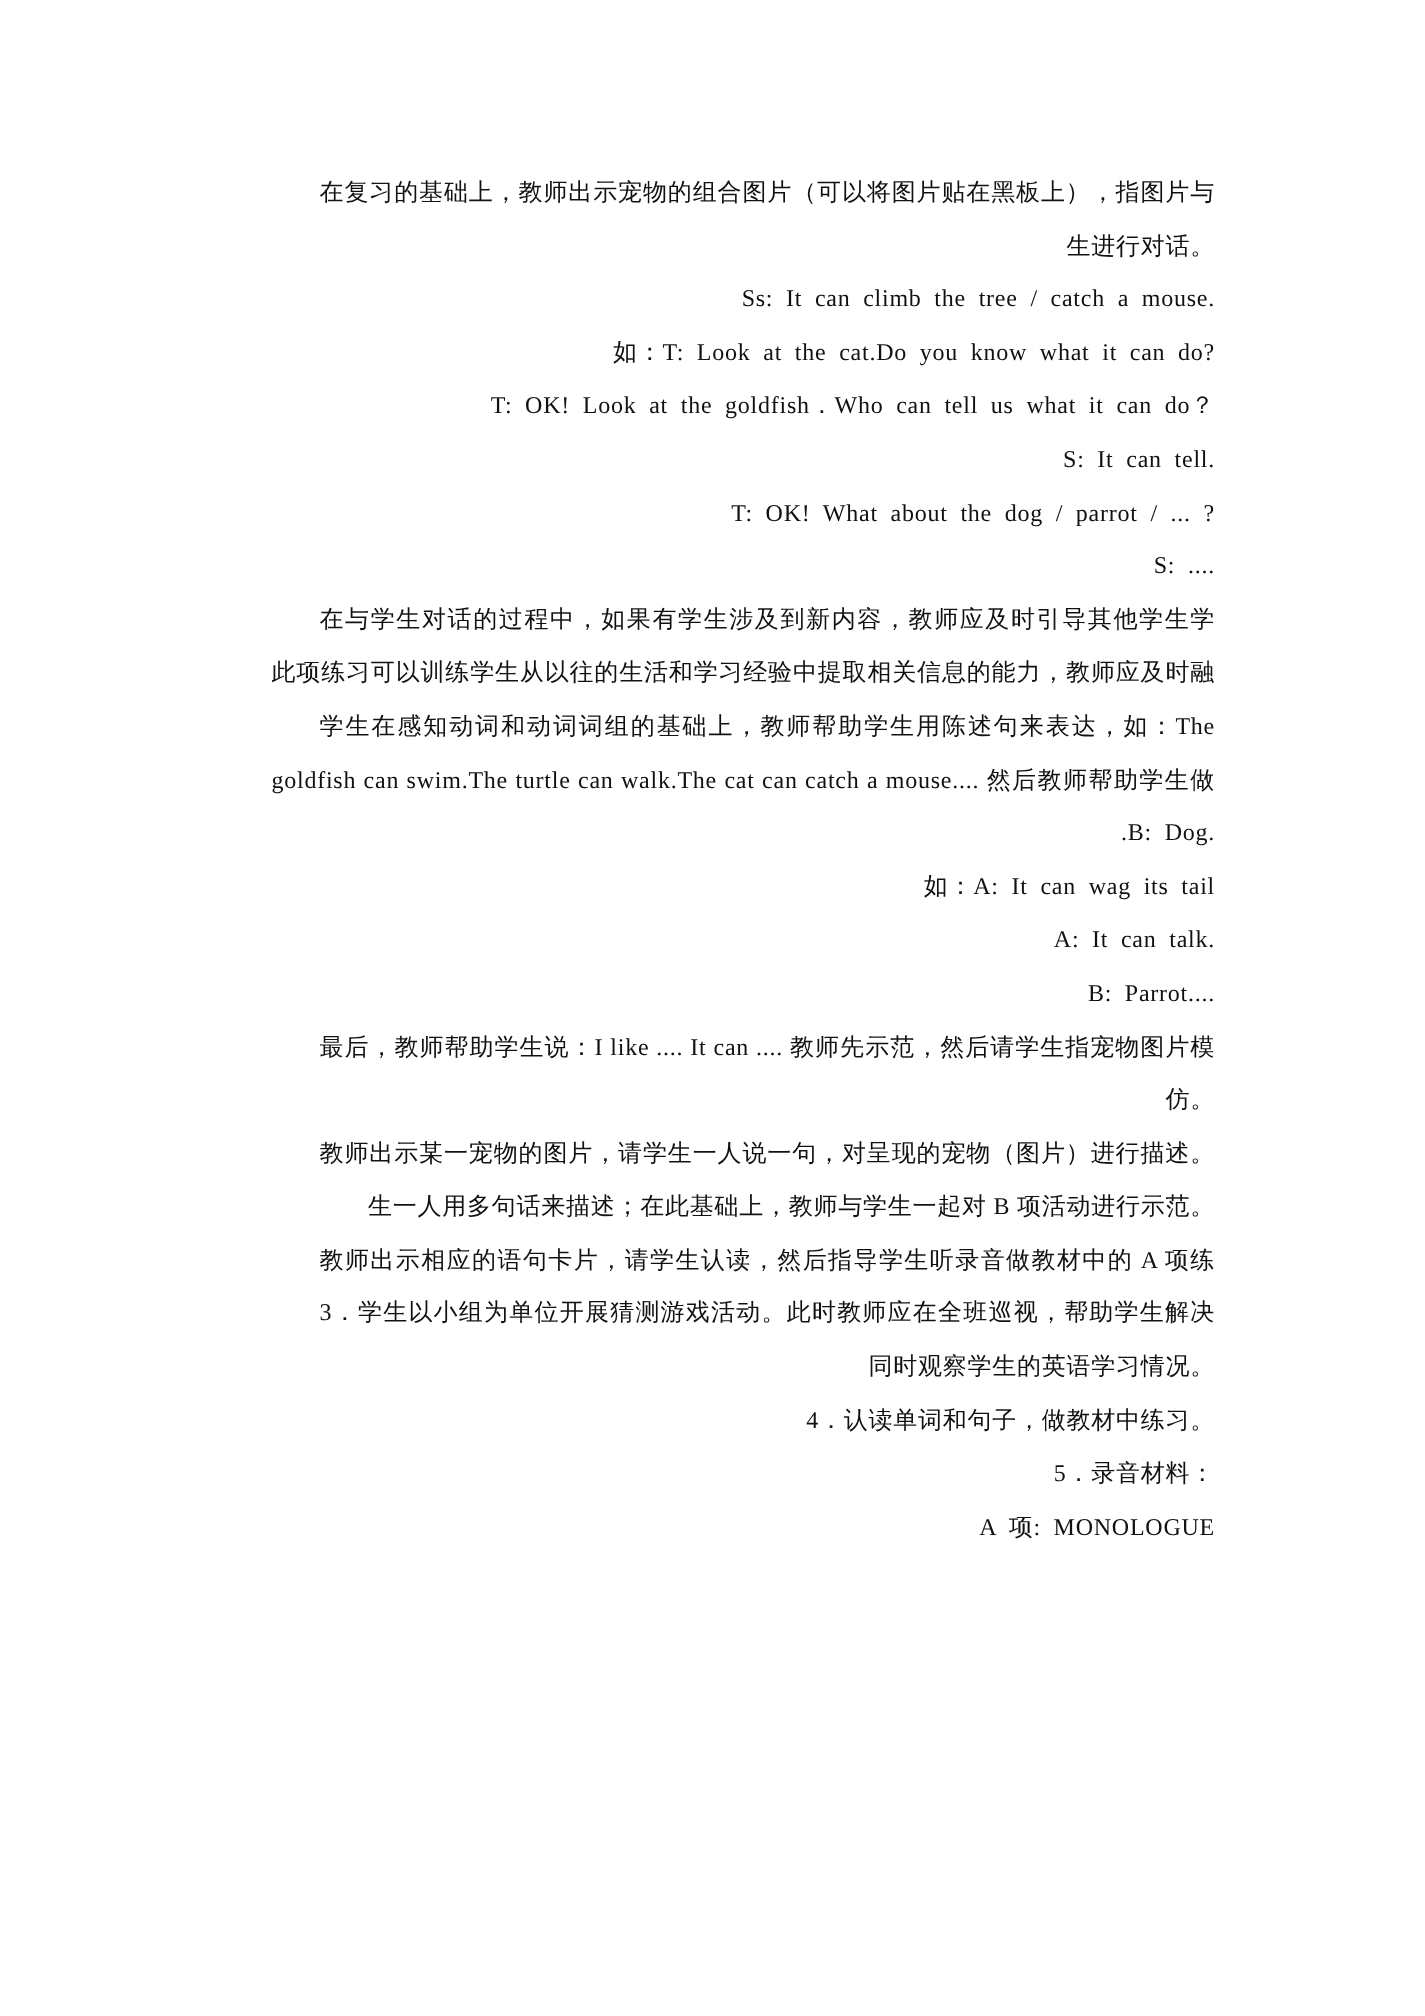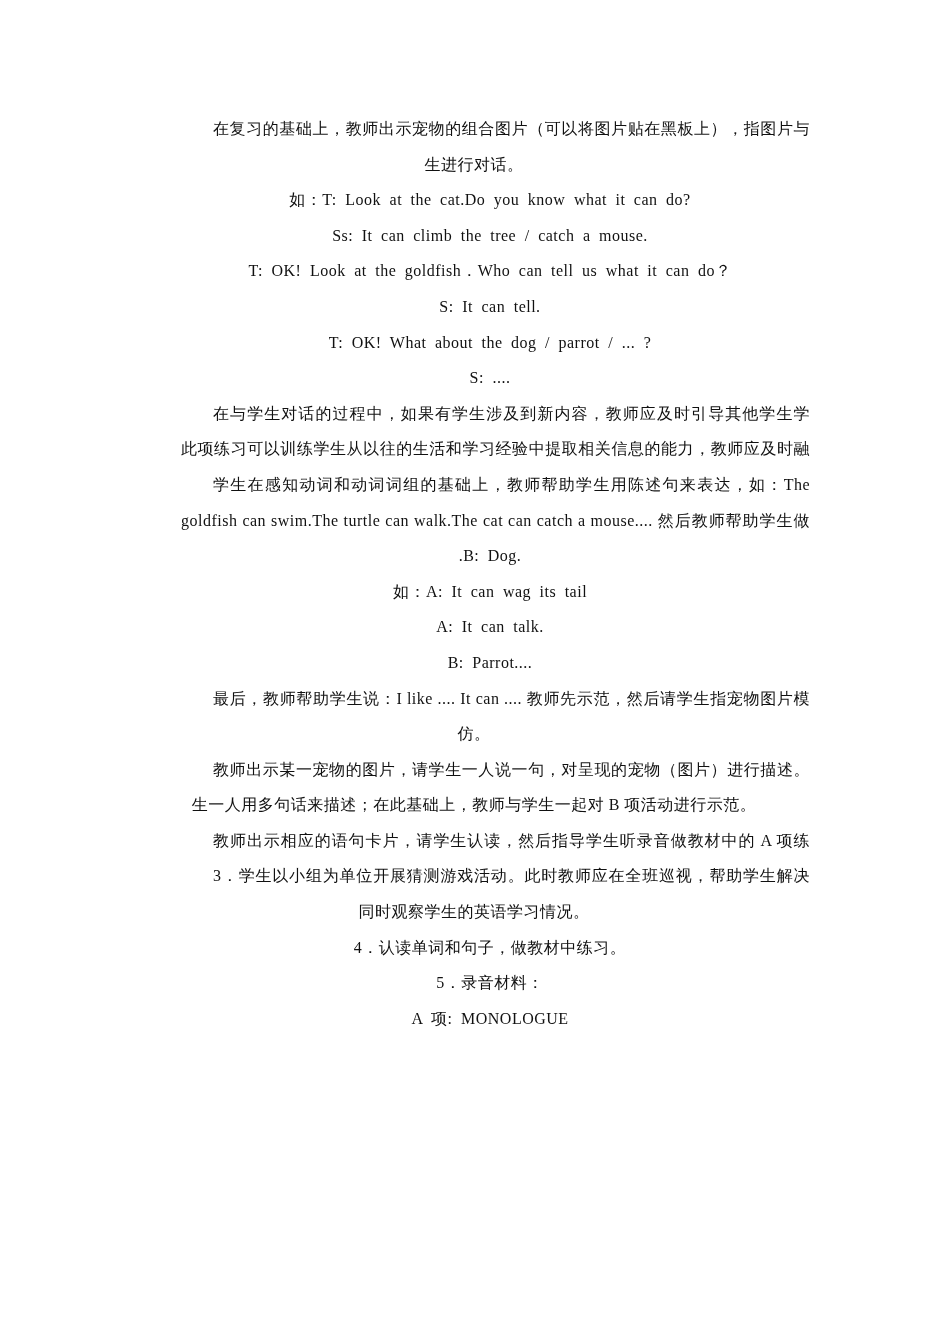--- a/index.html
+++ b/index.html
@@ -25,21 +25,21 @@
     left: 138px;
     top: 111px;
     width: 672px;
   }
   .line {
     font-size: 16px;
     line-height: 35.6px;
     height: 35.6px;
     overflow: hidden;
     white-space: normal;
-    text-align: center;
+    text-align: right;
     letter-spacing: 0.5px;
   }
   .line.indent {
     text-indent: 2em;
   }
   .line.justify {
     text-align: justify;
     text-align-last: justify;
     margin-left: 43px;
   }
@@ -47,22 +47,22 @@
     word-spacing: 4px;
   }
 </style>
 </head>
 <body>
 
 <div class="page">
   <div class="text-block" id="text-block">
       <div class="line indent justify">在复习的基础上，教师出示宠物的组合图片（可以将图片贴在黑板上），指图片与学</div>
       <div class="line">生进行对话。</div>
+      <div class="line indent eng">Ss: It can climb the tree / catch a mouse.</div>
       <div class="line indent eng">如：T: Look at the cat.Do you know what it can do?</div>
-      <div class="line indent eng">Ss: It can climb the tree / catch a mouse.</div>
       <div class="line indent eng">T: OK! Look at the goldfish．Who can tell us what it can do？</div>
       <div class="line indent eng">S: It can tell.</div>
       <div class="line indent eng">T: OK! What about the dog / parrot / ... ?</div>
       <div class="line indent eng">S: ....</div>
       <div class="line indent justify">在与学生对话的过程中，如果有学生涉及到新内容，教师应及时引导其他学生学习。</div>
       <div class="line justify">此项练习可以训练学生从以往的生活和学习经验中提取相关信息的能力，教师应及时融入</div>
       <div class="line indent justify">学生在感知动词和动词词组的基础上，教师帮助学生用陈述句来表达，如：The</div>
       <div class="line justify">goldfish can swim.The turtle can walk.The cat can catch a mouse.... 然后教师帮助学生做</div>
       <div class="line indent eng">.B: Dog.</div>
       <div class="line indent eng">如：A: It can wag its tail</div>

